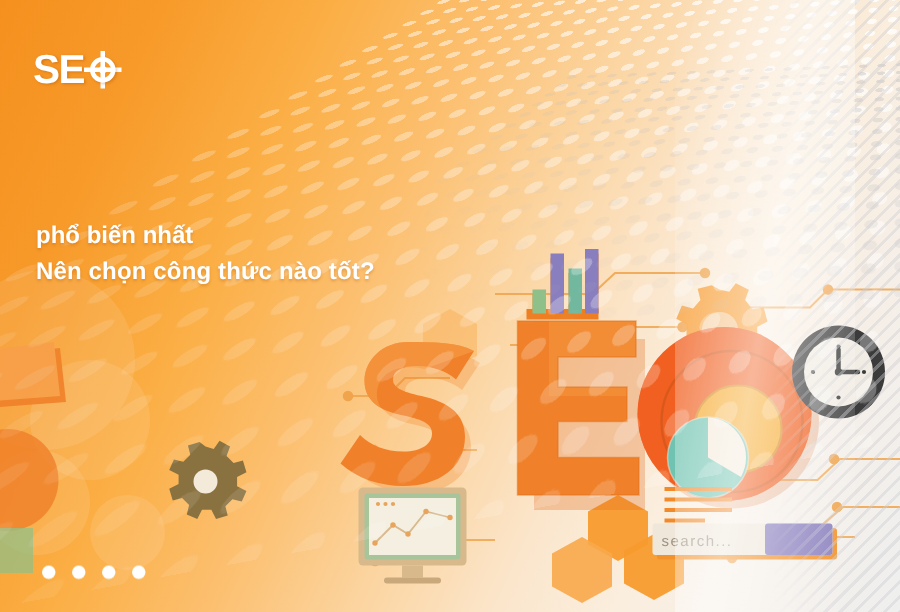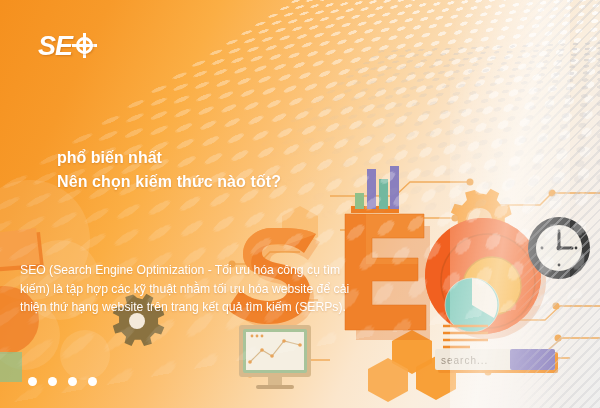--- a/index.html
+++ b/index.html
@@ -63,21 +63,21 @@
             mask-image:linear-gradient(90deg, rgba(0,0,0,0) 0%, rgba(0,0,0,1) 45%);
     pointer-events:none;
   }
   .sheen{
     position:absolute; top:0; right:30px; width:120px; height:408px;
     background:linear-gradient(100deg, rgba(255,255,255,0) 0%, rgba(255,255,255,.55) 50%, rgba(255,255,255,0) 100%);
     pointer-events:none;
   }
 
   
-  .logo{ position:absolute; left:38px; top:33px; display:flex; gap:1px;font-style:italic; }
+  .logo{ position:absolute; left:22px; top:33px; display:flex; align-items:center; gap:1px; }
   .logo-text{
     color:#fff; font-weight:bold; font-size:27px; letter-spacing:-1px;
     text-shadow:1px 1px 2px rgba(150,70,0,.35);
     line-height:1;
   }
   .logo-target{ width:25px; height:25px; position:relative; margin:0 -1px; }
   .logo-target .ring{
     position:absolute; left:4px; top:4px; width:17px; height:17px;
     border:3px solid #fff; border-radius:50%;
     box-shadow:1px 1px 2px rgba(150,70,0,.3);
@@ -96,21 +96,20 @@
     font-size:41px; font-weight:bold; color:#E4121B;
     letter-spacing:-.5px; line-height:1.05;
     text-shadow:1px 1px 0 rgba(120,30,0,.30);
     white-space:nowrap;
   }
   .sub{
     position:absolute; left:24px; top:146px;
     color:#ffffff; font-size:16px; font-weight:bold; line-height:1.5;
     text-shadow:0 1px 2px rgba(160,80,0,.30);
     white-space:nowrap;
-    margin-left:33px;
   }
   .sub .l2{ letter-spacing:.1px; }
 
   .body-copy{
     position:absolute; left:20px; top:261px;
     width:330px;
     color:#ffffff; font-size:12.2px; line-height:1.52;
     text-shadow:0 1px 2px rgba(160,80,0,.25);
   }
 
@@ -303,24 +302,23 @@
       <span class="cross cx"></span>
       <span class="cross cy"></span>
       <span class="ring"></span>
       <span class="dot"></span>
     </span>
   </div>
 
 
   <div class="sub">
     <div class="l1">phổ biến nhất</div>
-    <div class="l2">Nên chọn kiếm thức nào tốt?</div>
+    <div class="l2">Nên chọn công thức nào tốt?</div>
   </div>
 
-  <p class="body-copy">SEO (Search Engine Optimization - Tối ưu hóa công cụ tìm kiếm) là tập hợp các kỹ thuật nhằm tối ưu hóa website để cải thiện thứ hạng website trên trang kết quả tìm kiếm (SERPs).</p>
 
   <div class="dots">
     <i></i>
     <i></i>
     <i></i>
     <i></i>
   </div>
 
 </div>
 

